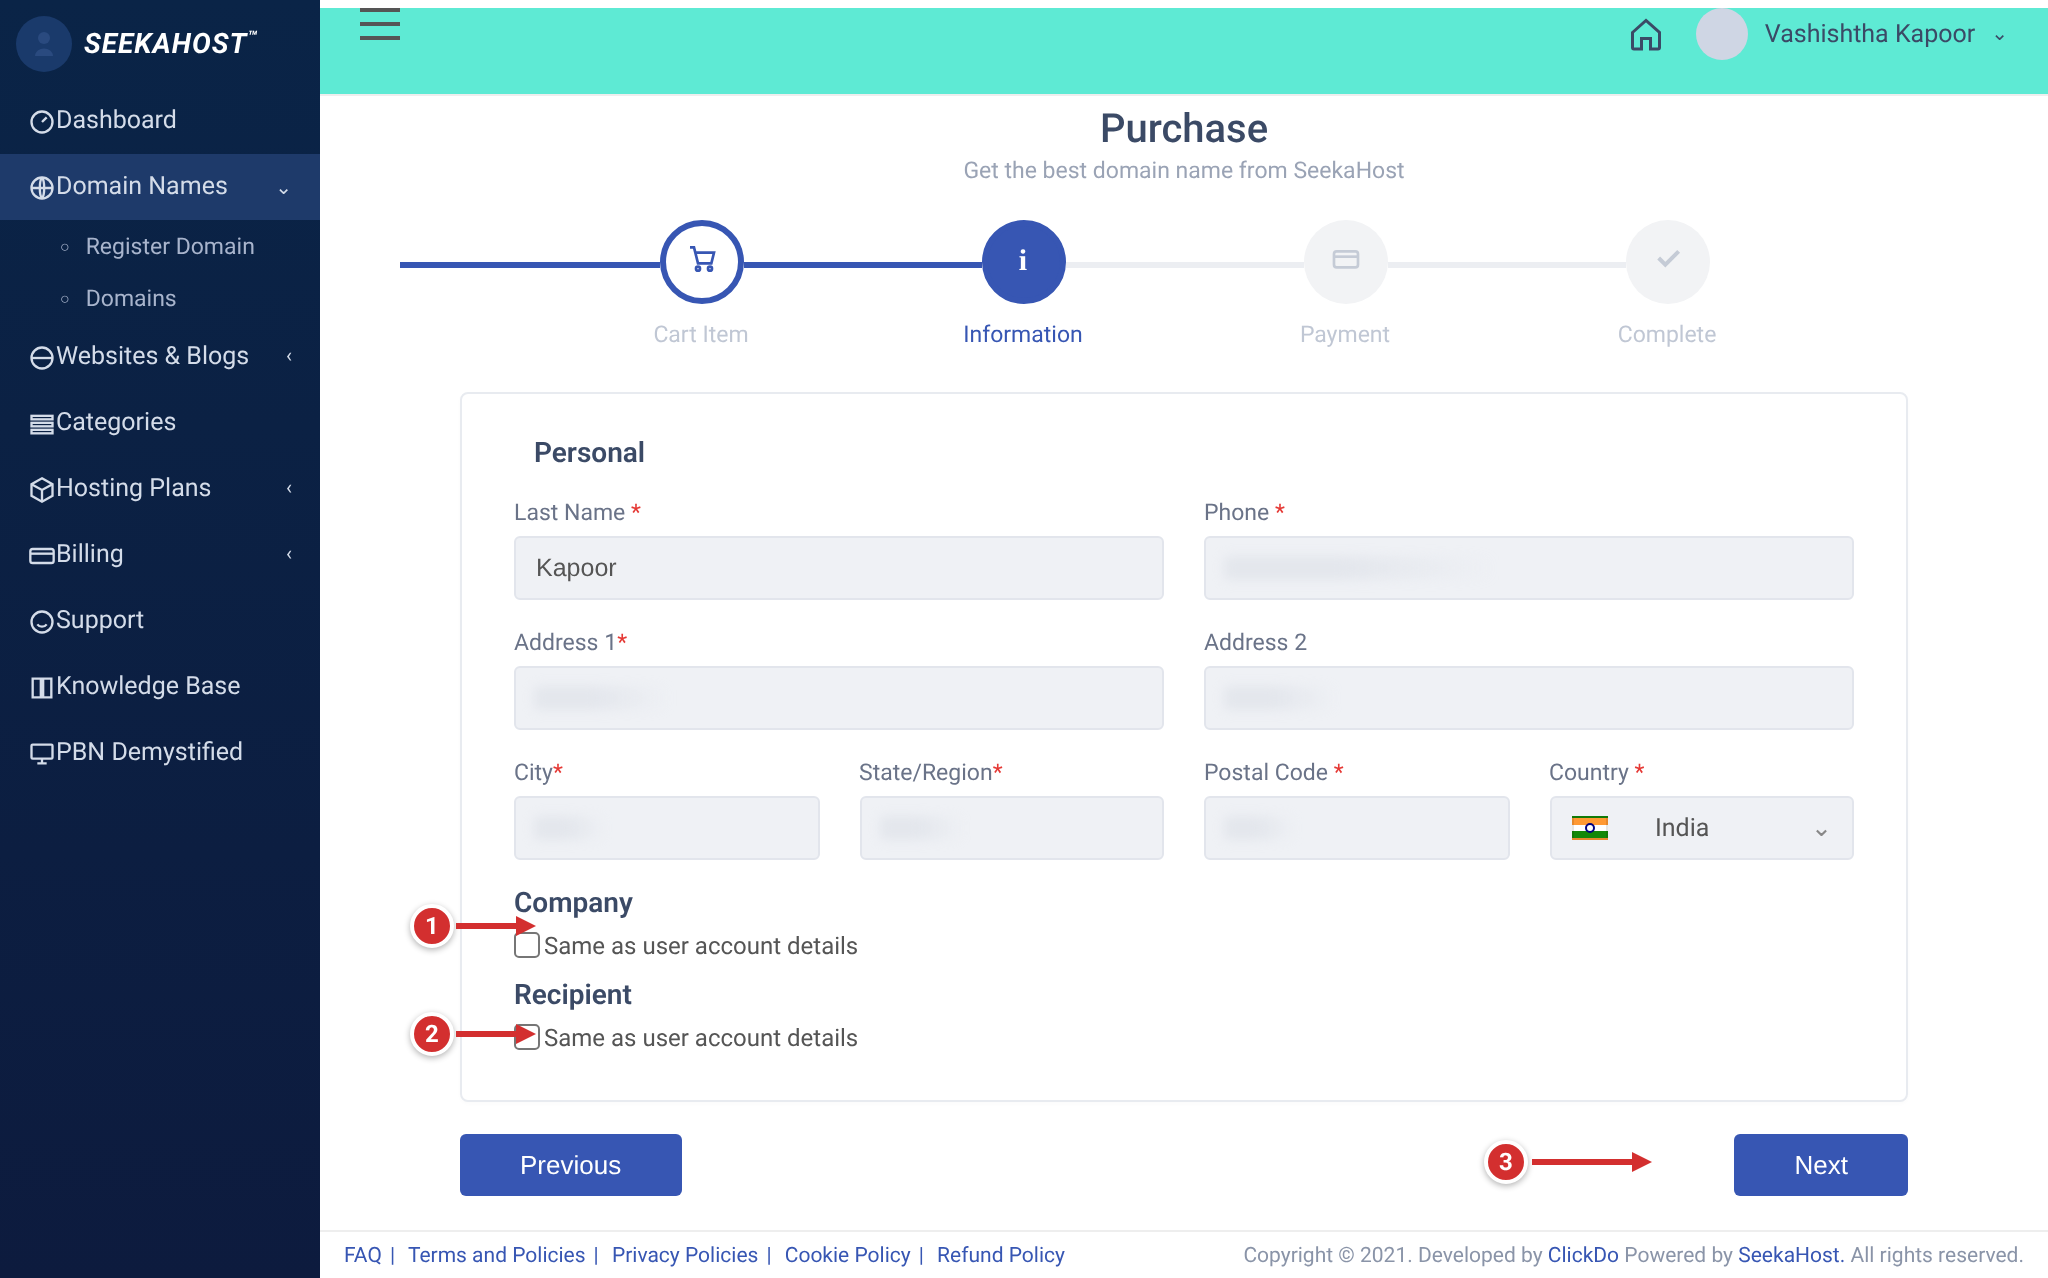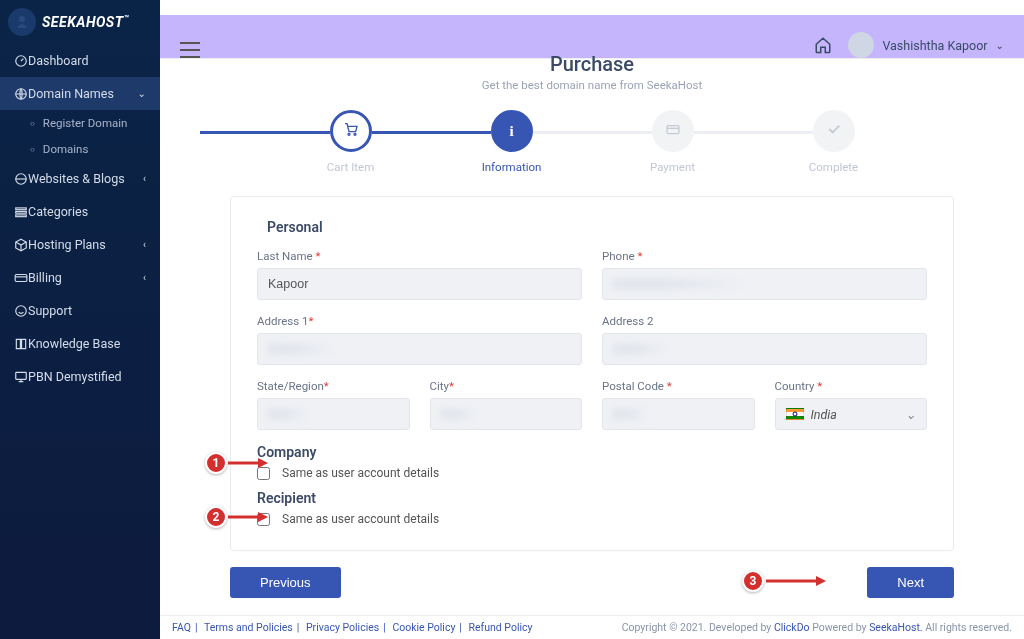--- a/index.html
+++ b/index.html
@@ -11,21 +11,21 @@
 .logo-text { font-weight: 700; font-style: italic; color: #fff; font-size: 14px; letter-spacing: 0.5px; }
 .logo-tm { font-size: 8px; color: #fff; vertical-align: super; }
 
 .nav-item { display: flex; align-items: center; padding: 9px 14px; font-size: 12.5px; cursor: pointer; gap: 0; color: #d4dce9; }
 .nav-item.active { background: #1e3a6a; }
 .nav-item .chev { margin-left: auto; font-size: 10px; }
 .nav-sub { padding: 6px 14px 6px 30px; font-size: 11.5px; color: #a8b4cc; display: flex; align-items: center; gap: 8px; cursor: pointer; }
 .nav-sub .dot { font-size: 8px; }
 .ico { width: 14px; height: 14px; display: inline-flex; align-items: center; justify-content: center; flex-shrink: 0; }
 
-.topbar { position: absolute; left: 160px; top: 15px; right: 0; height: 44px; background: #c4b5fd; border-bottom: 1px solid #eee; display: flex; align-items: flex-end; padding: 0 20px; }
+.topbar { position: absolute; left: 160px; top: 4px; right: 0; height: 44px; background: #5eead4; border-bottom: 1px solid #eee; display: flex; align-items: flex-start; padding: 0 20px; }
 .hamburger { width: 20px; height: 16px; display: flex; flex-direction: column; justify-content: space-between; cursor: pointer; }
 .hamburger span { height: 2px; background: #555; }
 .topbar-right { margin-left: auto; display: flex; align-items: center; gap: 16px; }
 .home-ico { width: 18px; height: 18px; color: #3b4a66; }
 .user-chip { display: flex; align-items: center; gap: 8px; cursor: pointer; }
 .avatar { width: 26px; height: 26px; border-radius: 50%; background: #cfd6e4; }
 .user-name { color: #3b4a66; font-size: 12.5px; }
 
 .main { position: absolute; left: 160px; top: 44px; right: 0; bottom: 24px; padding: 8px 40px 0; overflow: hidden; }
 .page-title { text-align: center; font-size: 20px; color: #3b4a66; font-weight: 500; }
@@ -43,27 +43,27 @@
 .step-line.filled { background: #3756b3; }
 
 .card { background: #fff; border: 1px solid #e8ebf0; border-radius: 4px; margin: 22px 30px 0; padding: 22px 26px 18px; box-shadow: 0 1px 2px rgba(0,0,0,0.02); }
 .section-head { font-size: 14px; font-weight: 600; color: #3b4a66; margin-bottom: 14px; padding-left: 10px; }
 .section-head.sm { padding-left: 0; margin-top: 10px; margin-bottom: 6px; }
 .form-row { display: flex; gap: 20px; margin-bottom: 14px; }
 .form-group { flex: 1; display: flex; flex-direction: column; }
 .form-group label { font-size: 11.5px; color: #6a7388; margin-bottom: 5px; }
 .req { color: #e53935; }
 .form-group input, .form-group .sel { height: 32px; background: #eff1f5; border: 1px solid #e2e5ec; border-radius: 3px; padding: 0 10px; font-size: 12.5px; color: #555; }
-.sel { display: flex; align-items: center; gap: 7px; position: relative; cursor: pointer; font-style: italic; }
+.sel { display: flex; align-items: center; gap: 24px; position: relative; cursor: pointer; }
 .flag { width: 18px; height: 12px; background: linear-gradient(#ff9933 33%, #fff 33% 66%, #138808 66%); border: 1px solid rgba(0,0,0,0.1); position: relative; }
 .flag::after { content:''; position: absolute; top: 50%; left: 50%; width: 3px; height: 3px; border: 0.5px solid #000080; border-radius: 50%; transform: translate(-50%,-50%); }
 .sel-chev { margin-left: auto; color: #888; }
 .blur { filter: blur(3px); background: linear-gradient(90deg, #d8dce4 30%, transparent 70%); opacity: 0.5; height: 12px; width: 60%; border-radius: 2px; }
 
-.chk-row { display: flex; align-items: flex-end; gap: 12px; font-size: 12px; color: #555; margin-bottom: 6px; }
+.chk-row { display: flex; align-items: flex-start; gap: 2px; font-size: 12px; color: #555; margin-bottom: 6px; }
 .chk-row input { width: 13px; height: 13px; cursor: pointer; }
 
 .action-row { display: flex; justify-content: space-between; margin: 16px 30px 0; }
 .btn { padding: 8px 30px; background: #3756b3; color: #fff; border: none; border-radius: 3px; font-size: 13px; cursor: pointer; }
 
 .footer { position: absolute; left: 160px; right: 0; bottom: 0; height: 24px; border-top: 1px solid #eee; display: flex; align-items: center; padding: 0 12px; font-size: 10.5px; color: #8a94a8; }
 .footer a { color: #3756b3; text-decoration: none; }
 .footer .sep { margin: 0 4px; color: #3756b3; }
 .footer-right { margin-left: auto; }
 .footer-right .brand { color: #3756b3; }
@@ -264,26 +264,26 @@
         <label><span>Address 1</span><span class="req">*</span></label>
         <div style="position:relative"><input type="text" style="width: 100%;"><div class="blur" style="position:absolute;top:10px;left:10px;width:30%"></div></div>
       </div>
       <div class="form-group">
         <label><span>Address 2</span></label>
         <div style="position:relative"><input type="text" style="width: 100%;"><div class="blur" style="position:absolute;top:10px;left:10px;width:25%"></div></div>
       </div>
     </div>
     <div class="form-row">
       <div class="form-group">
+        <label><span>City</span><span class="req">*</span></label>
+        <div style="position:relative"><input type="text" style="width: 100%;"><div class="blur" style="position:absolute;top:10px;left:10px;width:35%"></div></div>
+      </div>
+      <div class="form-group">
         <label><span>State/Region</span><span class="req">*</span></label>
         <div style="position:relative"><input type="text" style="width: 100%;"><div class="blur" style="position:absolute;top:10px;left:10px;width:40%"></div></div>
-      </div>
-      <div class="form-group">
-        <label><span>City</span><span class="req">*</span></label>
-        <div style="position:relative"><input type="text" style="width: 100%;"><div class="blur" style="position:absolute;top:10px;left:10px;width:35%"></div></div>
       </div>
       <div class="form-group">
         <label><span>Postal Code</span> <span class="req">*</span></label>
         <div style="position:relative"><input type="text" style="width: 100%;"><div class="blur" style="position:absolute;top:10px;left:10px;width:35%"></div></div>
       </div>
       <div class="form-group">
         <label><span>Country</span> <span class="req">*</span></label>
         <div class="sel">
           <span class="flag"></span>
           <span>India</span>

